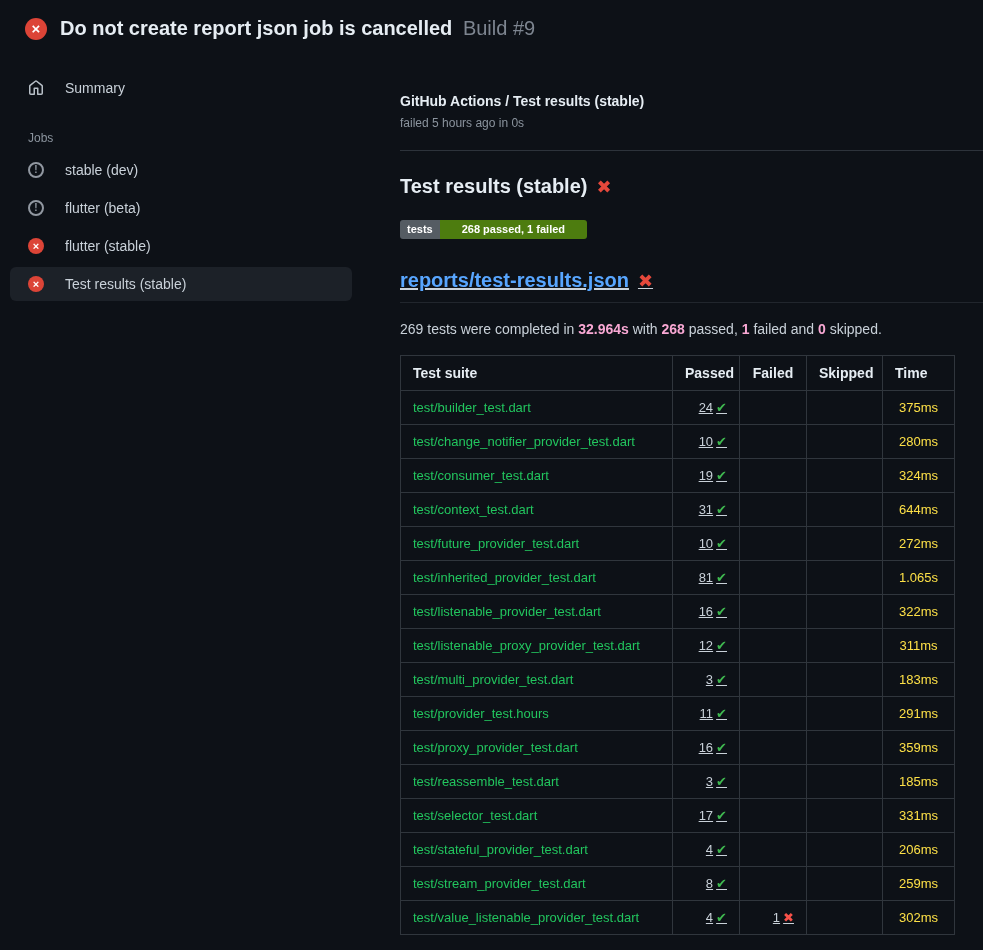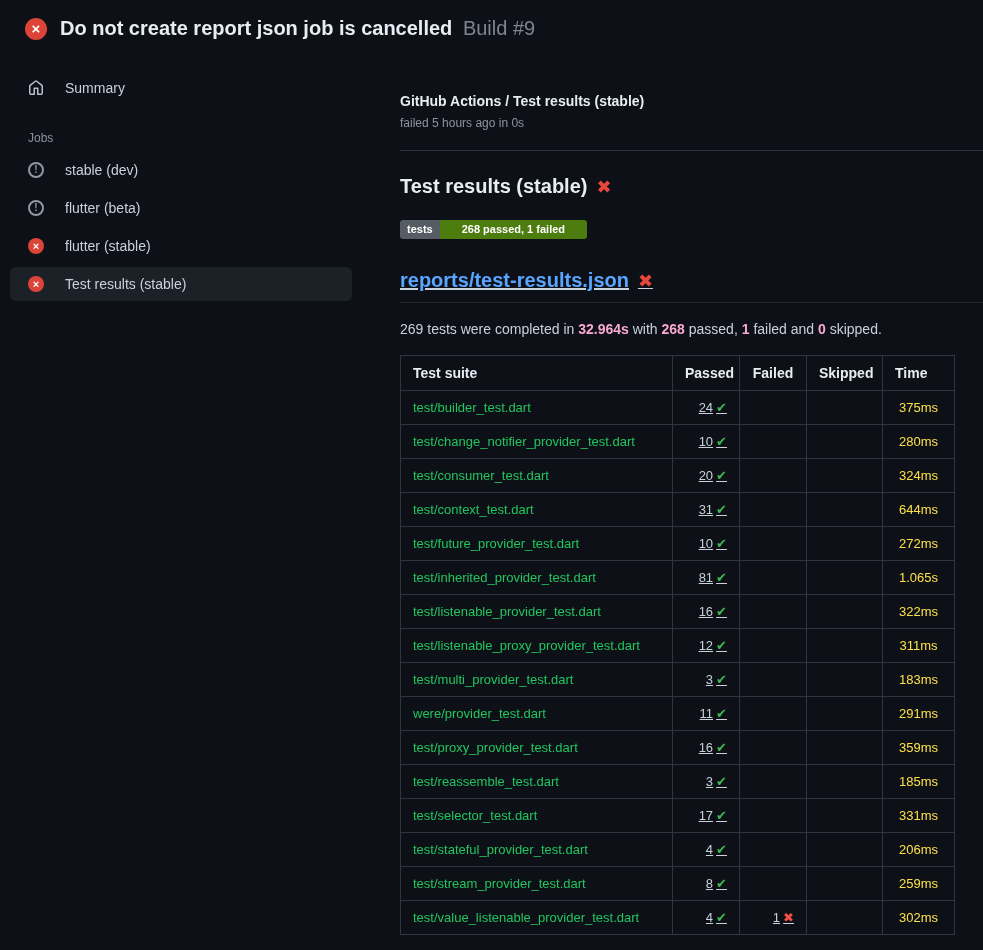--- a/index.html
+++ b/index.html
@@ -160,21 +160,21 @@
           </tr>
           <tr>
             <td class="suite-cell"><a href="#">test/change_notifier_provider_test.dart</a></td>
             <td class="passed-cell"><span>10</span><span class="icon-check">✔</span></td>
             <td class="failed-cell"></td>
             <td class="skipped-cell"></td>
             <td class="time-cell">280ms</td>
           </tr>
           <tr>
             <td class="suite-cell"><a href="#">test/consumer_test.dart</a></td>
-            <td class="passed-cell"><span>20</span><span class="icon-check">✔</span></td>
+            <td class="passed-cell"><span>19</span><span class="icon-check">✔</span></td>
             <td class="failed-cell"></td>
             <td class="skipped-cell"></td>
             <td class="time-cell">324ms</td>
           </tr>
           <tr>
             <td class="suite-cell"><a href="#">test/context_test.dart</a></td>
             <td class="passed-cell"><span>31</span><span class="icon-check">✔</span></td>
             <td class="failed-cell"></td>
             <td class="skipped-cell"></td>
             <td class="time-cell">644ms</td>
@@ -208,21 +208,21 @@
             <td class="time-cell">311ms</td>
           </tr>
           <tr>
             <td class="suite-cell"><a href="#">test/multi_provider_test.dart</a></td>
             <td class="passed-cell"><span>3</span><span class="icon-check">✔</span></td>
             <td class="failed-cell"></td>
             <td class="skipped-cell"></td>
             <td class="time-cell">183ms</td>
           </tr>
           <tr>
-            <td class="suite-cell"><a href="#">were/provider_test.dart</a></td>
+            <td class="suite-cell"><a href="#">test/provider_test.hours</a></td>
             <td class="passed-cell"><span>11</span><span class="icon-check">✔</span></td>
             <td class="failed-cell"></td>
             <td class="skipped-cell"></td>
             <td class="time-cell">291ms</td>
           </tr>
           <tr>
             <td class="suite-cell"><a href="#">test/proxy_provider_test.dart</a></td>
             <td class="passed-cell"><span>16</span><span class="icon-check">✔</span></td>
             <td class="failed-cell"></td>
             <td class="skipped-cell"></td>

